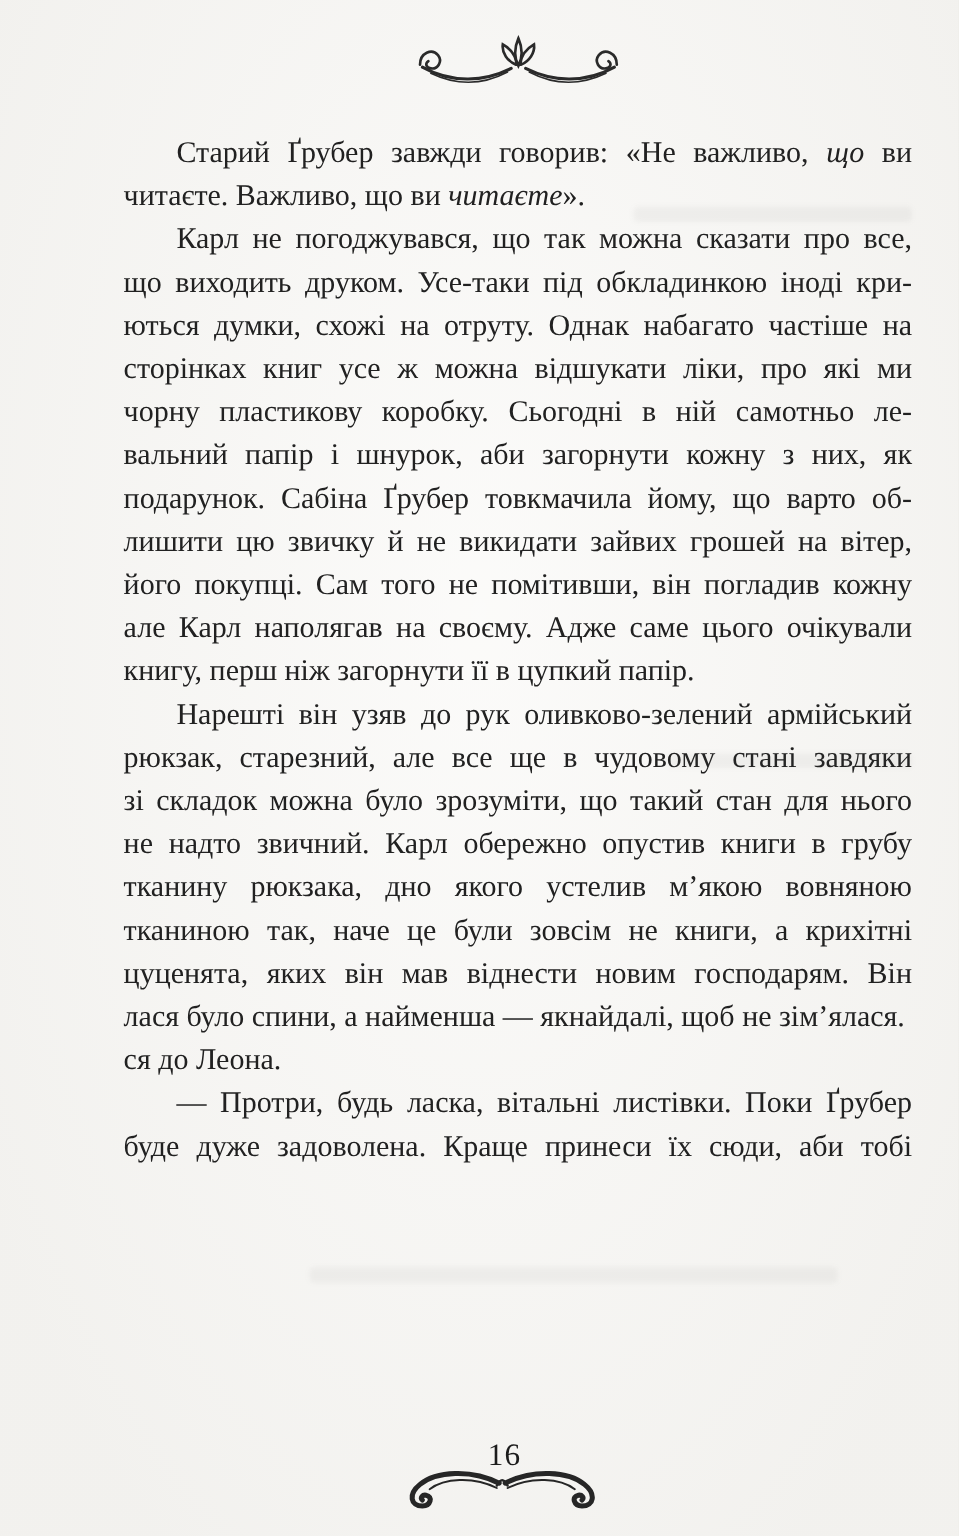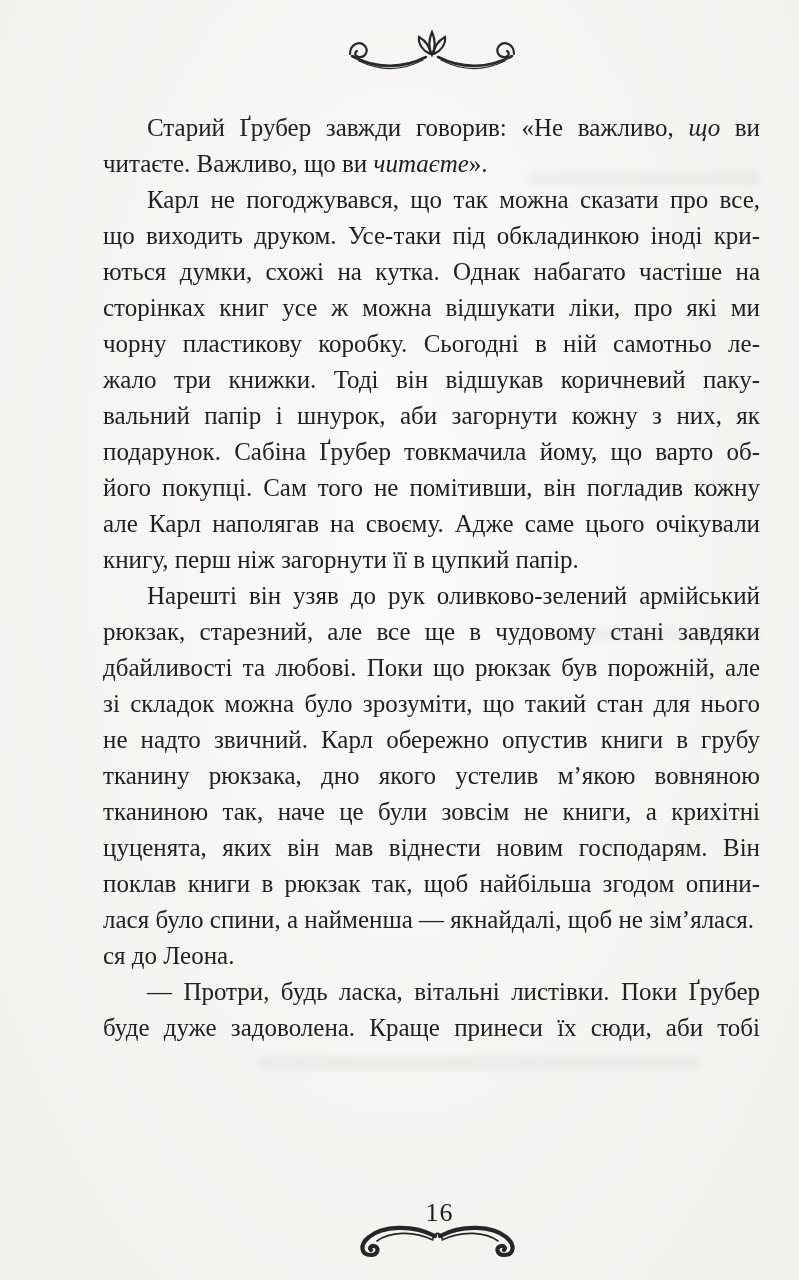--- a/index.html
+++ b/index.html
@@ -49,21 +49,21 @@
     height: 36px;
     white-space: normal;
     overflow: visible;
   }
   .line.first { text-indent: 44px; }
   .line.last { text-align-last: left; font-family: Liberation Serif, serif; }
   .it { font-style: italic; }
   .footer {
     position: absolute;
     top: 1198px;
-    left: 111px;
+    left: 92px;
     width: 657px;
     text-align: center;
   }
   .page-number {
     font-size: 26px;
     line-height: 30px;
     color: #1c1c1c;
     letter-spacing: 1px;
   }
   .footer svg { display: inline-block; margin-top: -7px; }
@@ -105,40 +105,38 @@
   </div>
 
   <main class="text-block" id="text-block">
       <div class="paragraph">
         <div class="line first"><span>Старий Ґрубер завжди говорив: «Не важливо, </span><span class="it">що</span><span> ви</span></div>
         <div class="line last"><span>читаєте. Важливо, що ви </span><span class="it">читаєте</span><span>».</span></div>
       </div>
       <div class="paragraph">
         <div class="line first"><span>Карл не погоджувався, що так можна сказати про все,</span></div>
         <div class="line"><span>що виходить друком. Усе-таки під обкладинкою іноді кри-</span></div>
-        <div class="line"><span>ються думки, схожі на кутка. Однак набагато частіше на</span></div>
+        <div class="line"><span>ються думки, схожі на отруту. Однак набагато частіше на</span></div>
         <div class="line"><span>сторінках книг усе ж можна відшукати ліки, про які ми</span></div>
         <div class="line"><span>чорну пластикову коробку. Сьогодні в ній самотньо ле-</span></div>
-        <div class="line"><span>жало три книжки. Тоді він відшукав коричневий паку-</span></div>
         <div class="line"><span>вальний папір і шнурок, аби загорнути кожну з них, як</span></div>
         <div class="line"><span>подарунок. Сабіна Ґрубер товкмачила йому, що варто об-</span></div>
+        <div class="line"><span>лишити цю звичку й не викидати зайвих грошей на вітер,</span></div>
         <div class="line"><span>його покупці. Сам того не помітивши, він погладив кожну</span></div>
         <div class="line"><span>але Карл наполягав на своєму. Адже саме цього очікували</span></div>
         <div class="line last"><span>книгу, перш ніж загорнути її в цупкий папір.</span></div>
       </div>
       <div class="paragraph">
         <div class="line first"><span>Нарешті він узяв до рук оливково-зелений армійський</span></div>
         <div class="line"><span>рюкзак, старезний, але все ще в чудовому стані завдяки</span></div>
-        <div class="line"><span>дбайливості та любові. Поки що рюкзак був порожній, але</span></div>
         <div class="line"><span>зі складок можна було зрозуміти, що такий стан для нього</span></div>
         <div class="line"><span>не надто звичний. Карл обережно опустив книги в грубу</span></div>
         <div class="line"><span>тканину рюкзака, дно якого устелив м’якою вовняною</span></div>
         <div class="line"><span>тканиною так, наче це були зовсім не книги, а крихітні</span></div>
         <div class="line"><span>цуценята, яких він мав віднести новим господарям. Він</span></div>
-        <div class="line"><span>поклав книги в рюкзак так, щоб найбільша згодом опини-</span></div>
         <div class="line last"><span>лася було спини, а найменша — якнайдалі, щоб не зім’ялася.</span></div>
       </div>
       <div class="paragraph">
         <div class="line last"><span>ся до Леона.</span></div>
       </div>
       <div class="paragraph">
         <div class="line first"><span>— Протри, будь ласка, вітальні листівки. Поки Ґрубер</span></div>
         <div class="line"><span>буде дуже задоволена. Краще принеси їх сюди, аби тобі</span></div>
       </div>
     </main>

